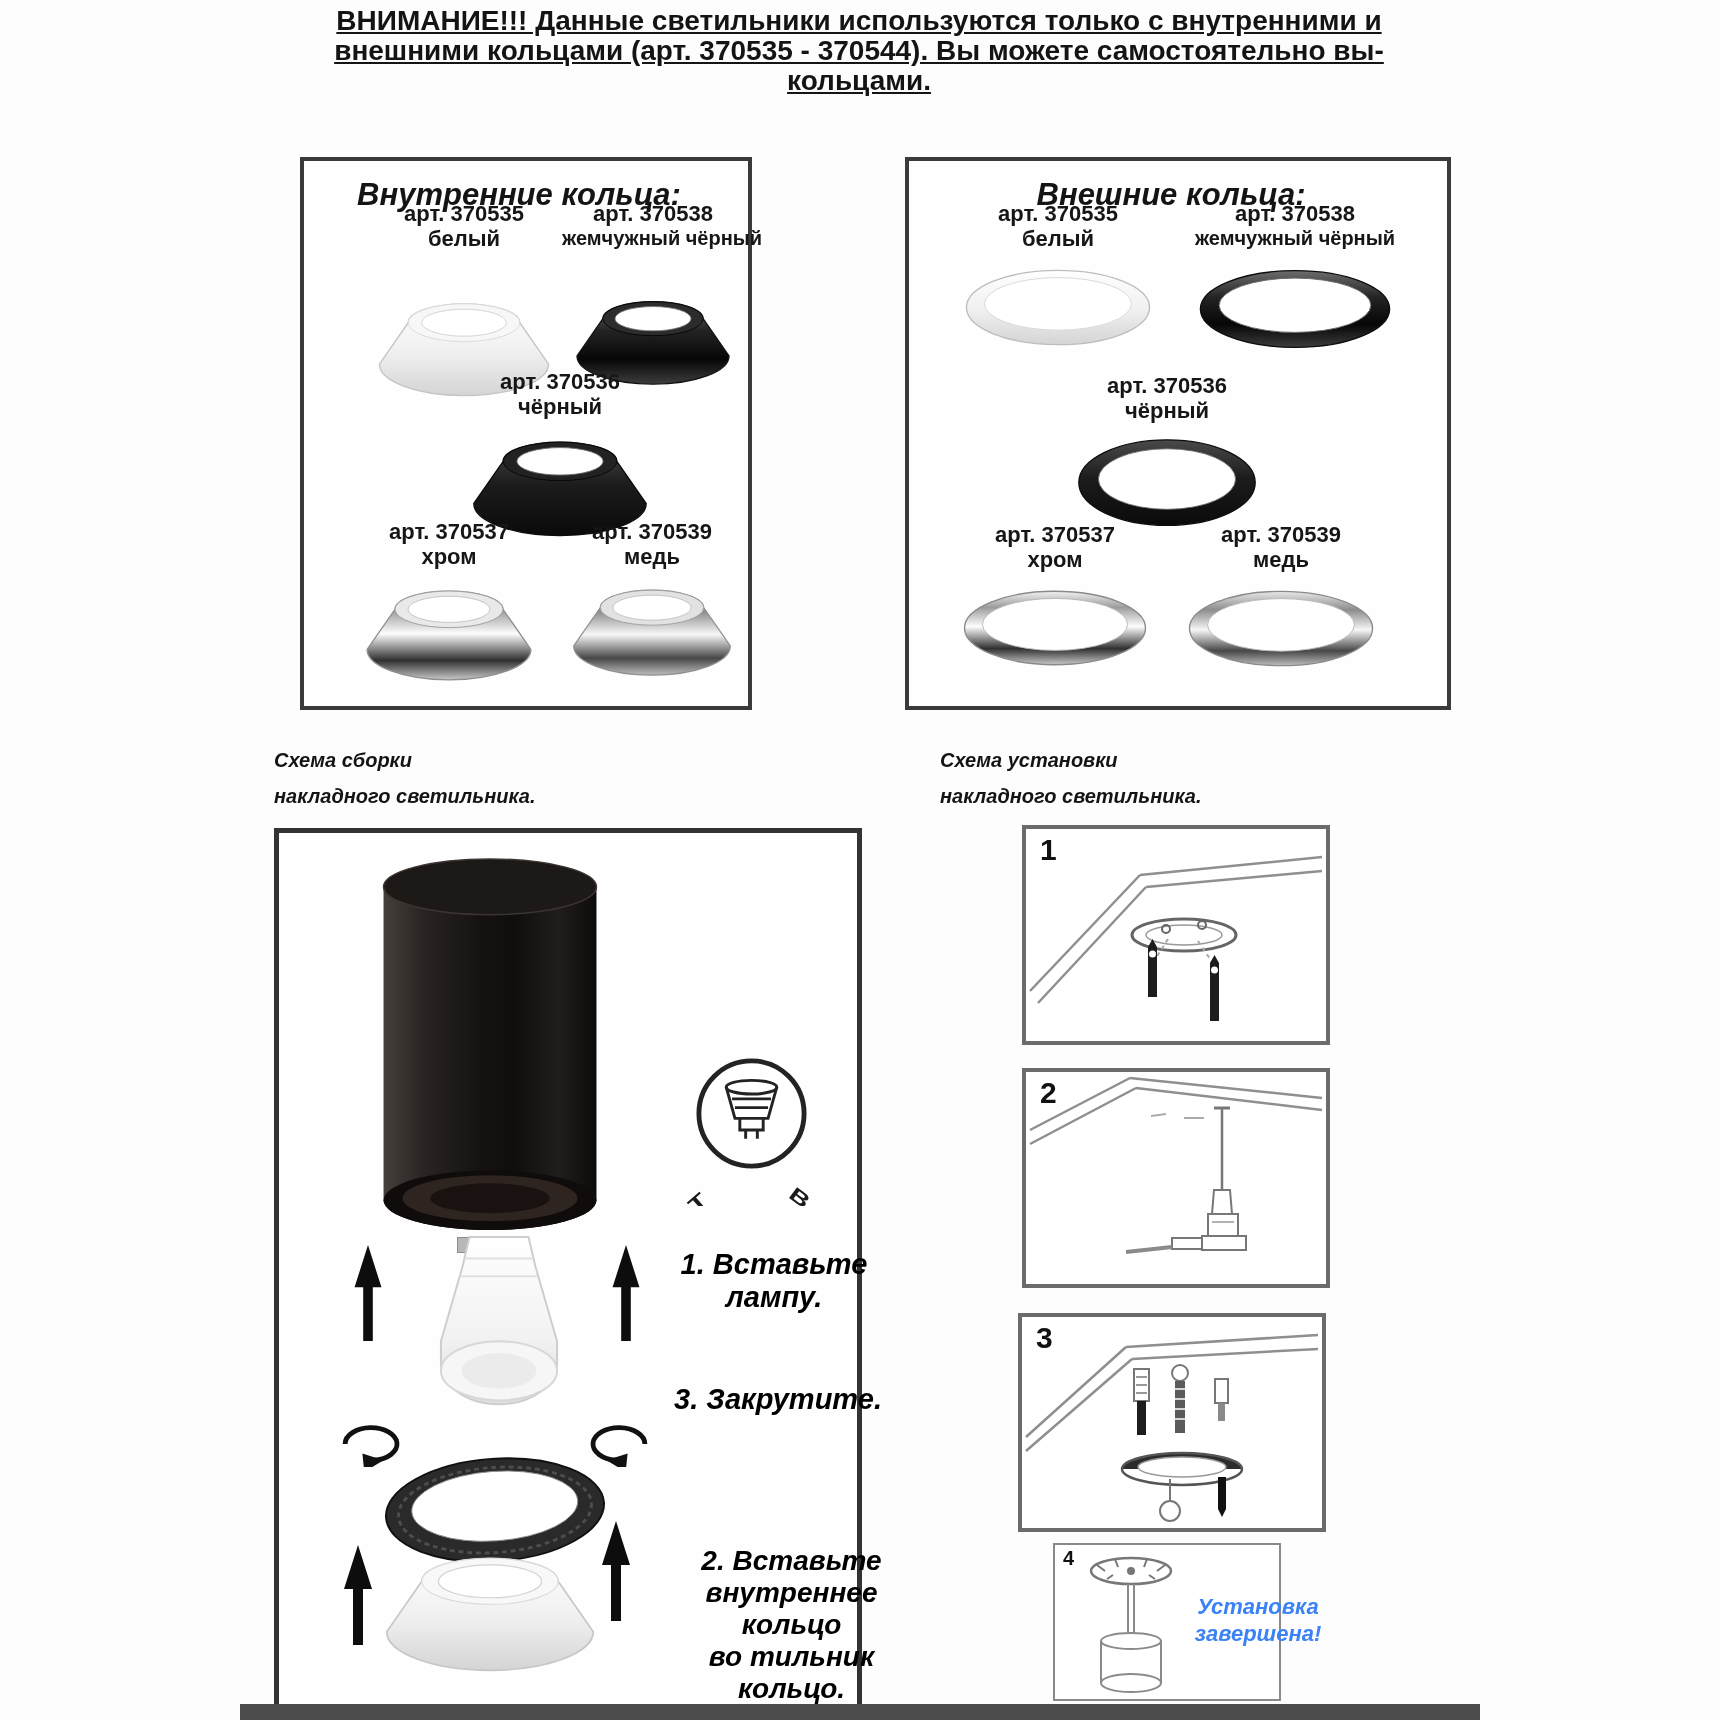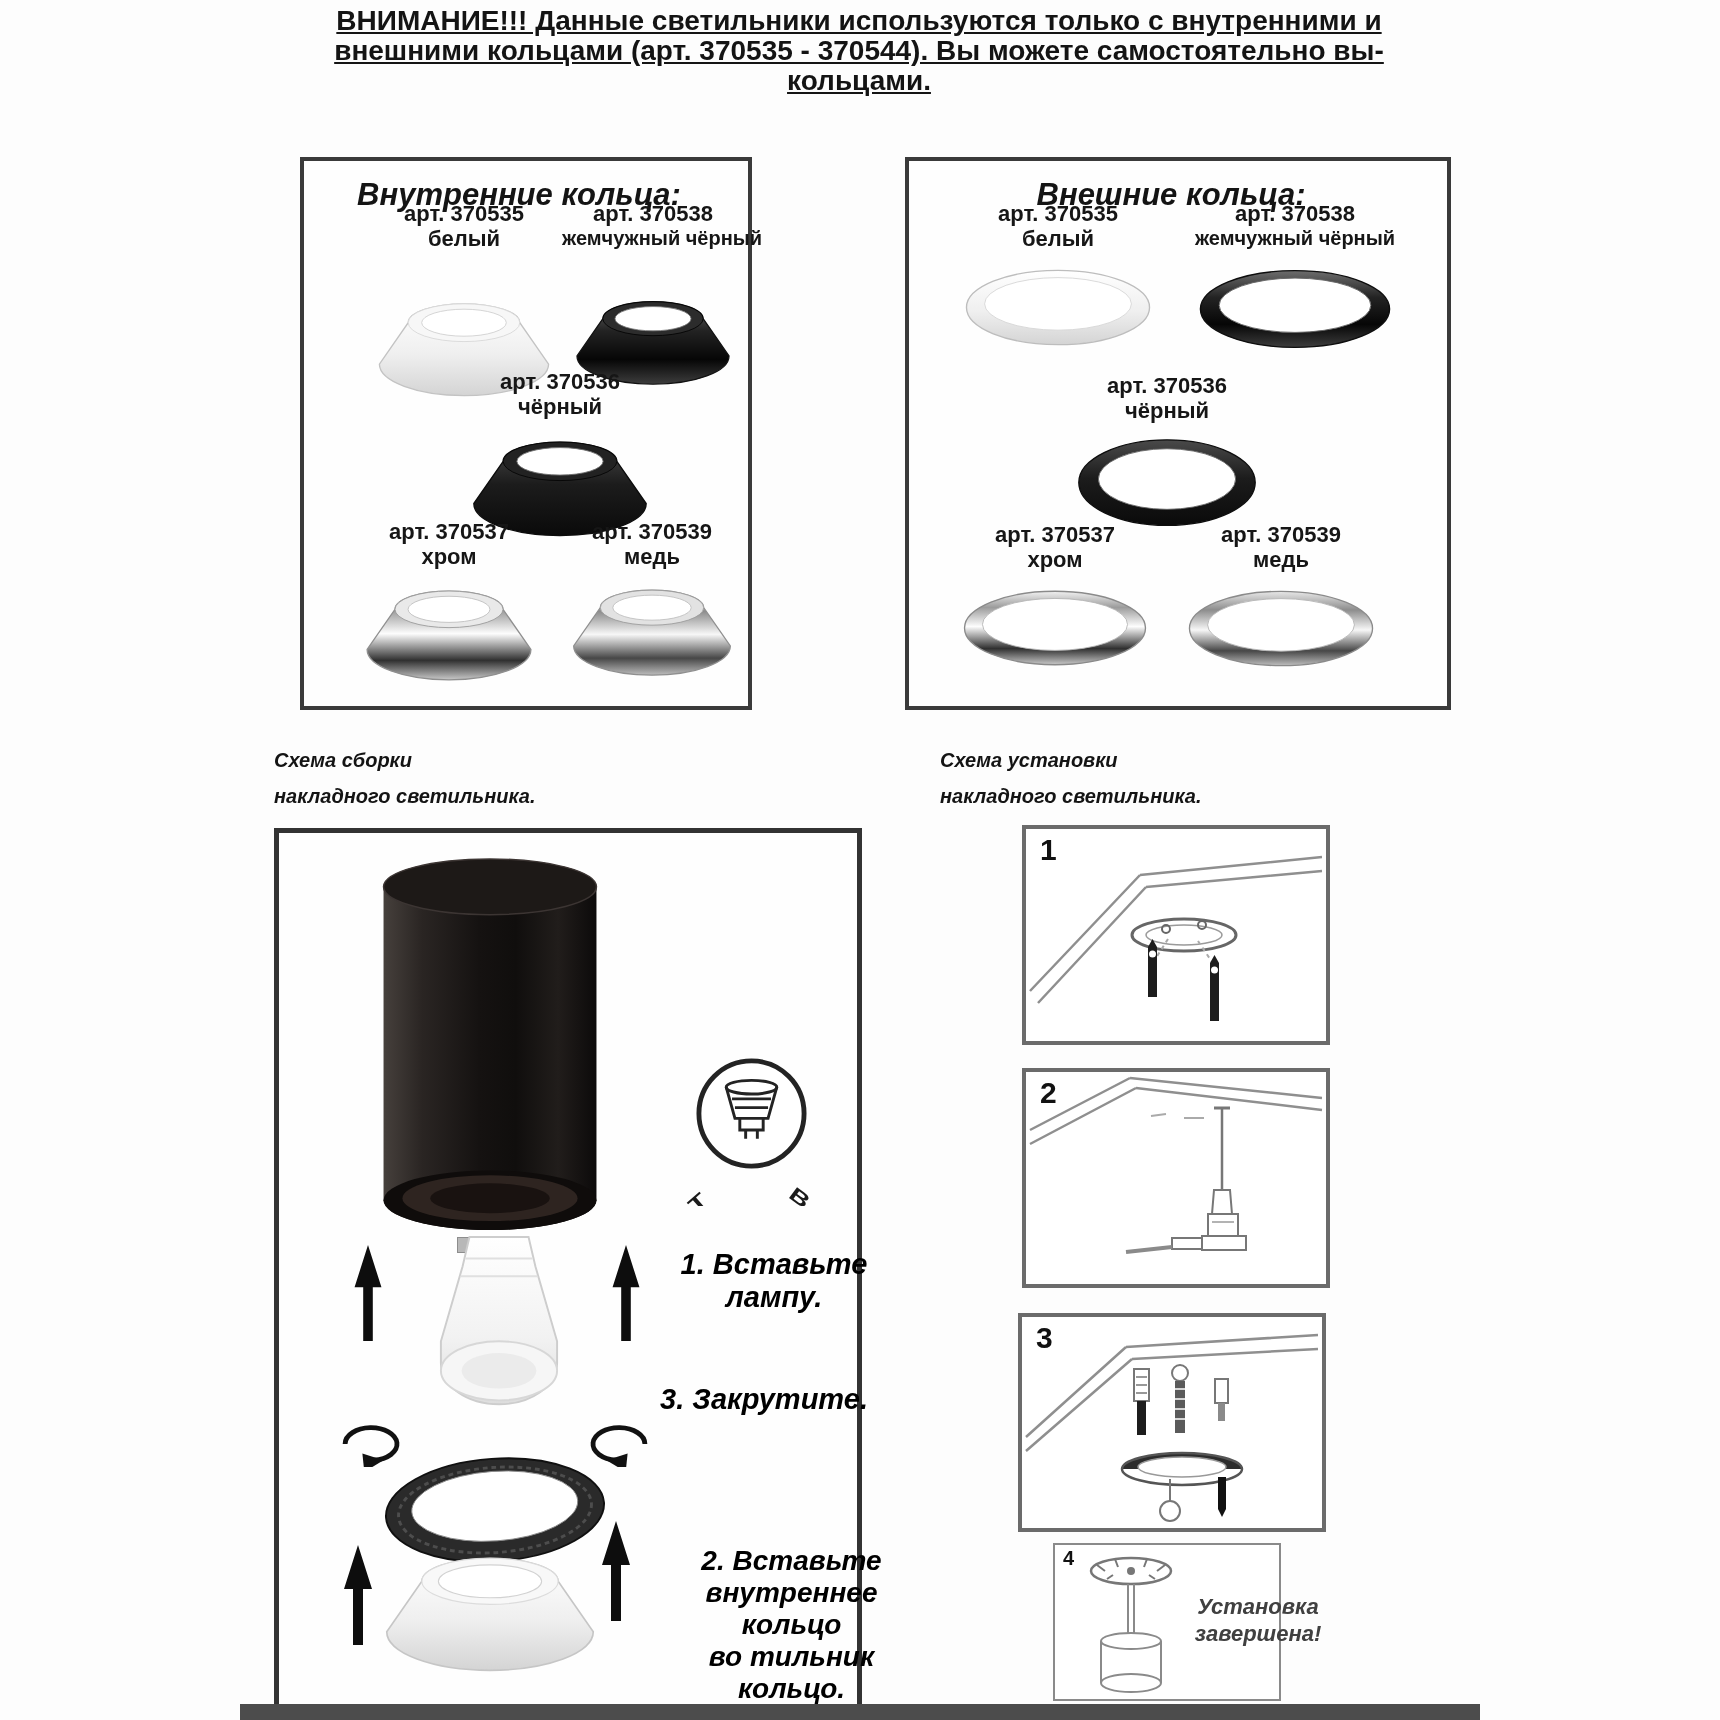--- a/index.html
+++ b/index.html
@@ -28,21 +28,21 @@
              font-size:29px;line-height:33px;color:#000000;}
   
   .inst-frame{position:absolute;background:#fff;border:4px solid #6b6b6b;}
   #inst1{left:1022px;top:825px;width:300px;height:212px;}
   #inst2{left:1022px;top:1068px;width:300px;height:212px;}
   #inst3{left:1018px;top:1313px;width:300px;height:211px;}
   #inst4{left:1053px;top:1543px;width:224px;height:154px;border:2px solid #8a8a8a;}
   .inst-num{position:absolute;left:14px;top:4px;font-weight:bold;font-size:30px;color:#111;}
   .inst-num-sm{position:absolute;left:8px;top:2px;font-weight:bold;font-size:20px;color:#111;}
   #inst4-caption{position:absolute;left:128px;top:48px;width:150px;text-align:center;
-                 font-style:italic;font-weight:bold;font-size:22px;line-height:27px;color:#404040;}
+                 font-style:italic;font-weight:bold;font-size:22px;line-height:27px;color:#3b82f6;}
   
   #bottom-bar{left:240px;top:1704px;width:1240px;height:16px;background:#4c4c4c;}
   svg{display:block;}
 </style>
 </head>
 <body>
 
 <svg width="0" height="0" style="position:absolute" aria-hidden="true">
   <defs>
     <linearGradient id="g-white" x1="0" y1="0" x2="0" y2="1">
@@ -253,21 +253,21 @@
       <div>лампу.</div>
     </div>
 
     <svg class="abs" style="left:146px;top:400px;" width="148" height="192" viewBox="0 0 150 195">
       <path d="M 45 4 L 105 4 L 112 34 L 134 110 L 134 132 A 59 42 0 0 1 16 132 L 16 110 L 38 34 Z" fill="url(#g-bulb)" stroke="#cdcdcd" stroke-width="2"></path>
       <path d="M 41 26 L 109 26 M 36 44 L 114 44" stroke="#e0e0e0" stroke-width="2" fill="none"></path>
       <ellipse cx="75" cy="140" rx="59" ry="30" fill="#f6f6f6" stroke="#d7d7d7" stroke-width="2"></ellipse>
       <ellipse cx="75" cy="140" rx="38" ry="18" fill="#ebebeb"></ellipse>
     </svg>
 
-    <div class="step-text" style="left:370px;top:550px;width:230px;">
+    <div class="step-text" style="left:384px;top:550px;width:230px;">
       <div>3. Закрутите.</div>
     </div>
 
     <svg class="abs" style="left:56px;top:584px;" width="74" height="50" viewBox="0 0 76 52">
       <path d="M 10 28 A 27 17 0 1 1 40 45" stroke="#111" stroke-width="5" fill="none"></path>
       <polygon points="28,38 50,45 30,57" fill="#111"></polygon>
     </svg>
     <svg class="abs" style="left:302px;top:584px;transform:scaleX(-1);" width="74" height="50" viewBox="0 0 76 52">
       <path d="M 10 28 A 27 17 0 1 1 40 45" stroke="#111" stroke-width="5" fill="none"></path>
       <polygon points="28,38 50,45 30,57" fill="#111"></polygon>

